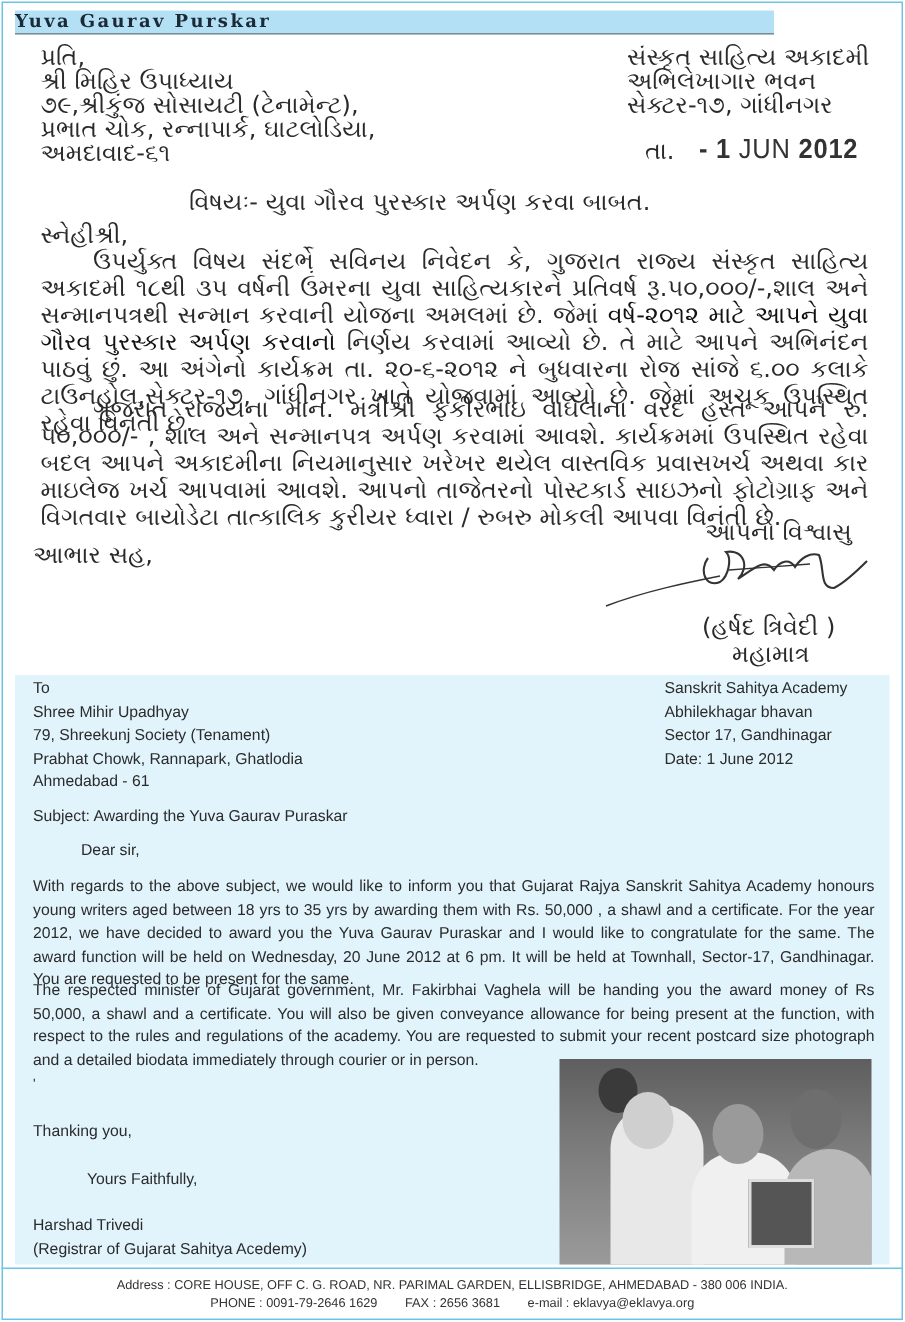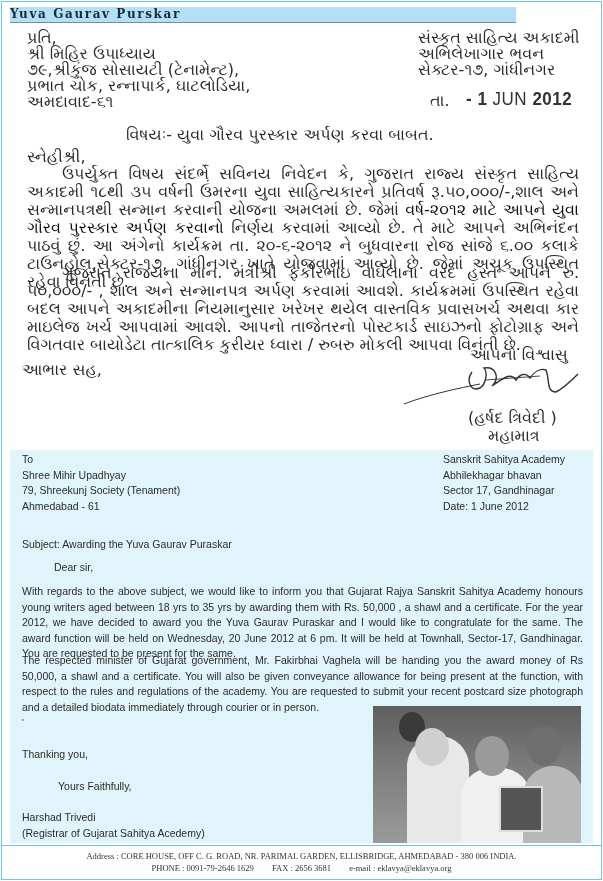--- a/index.html
+++ b/index.html
@@ -88,21 +88,21 @@
     position: absolute; left: 373px; top: 706px; width: 208px; height: 137px;
     background: linear-gradient(180deg, #5e5e5e 0%, #7a7a7a 40%, #9a9a9a 100%);
     overflow: hidden;
   }
   .photo .p { position: absolute; border-radius: 50%; }
   .footer-rule {
     position: absolute; left: 1px; top: 845px; width: 601px; height: 1px; background: #6cc4e6;
   }
   .footer {
     position: absolute; left: 0; top: 850px; width: 603px; text-align: center;
-    font-family: Liberation Serif, serif; font-size: 8.5px; color: #333;
+    font-family: Liberation Sans, sans-serif; font-size: 8.5px; color: #333;
     line-height: 12px;
   }
   .footer .sp { display: inline-block; width: 16px; }
 </style>
 </head>
 <body>
 
 <div class="frame"></div>
 
 <div class="title-bar">Yuva Gaurav Purskar</div>
@@ -146,20 +146,21 @@
 
 <div class="guj g-signname">(હર્ષદ ત્રિવેદી )</div>
 <div class="guj g-desig">મહામાત્ર</div>
 
 <div class="eng-panel"></div>
 
 <div class="eng e-left">
   <div>To</div>
   <div>Shree Mihir Upadhyay</div>
   <div>79, Shreekunj Society (Tenament)</div>
+  <div>Prabhat Chowk, Rannapark, Ghatlodia</div>
   <div>Ahmedabad - 61</div>
 </div>
 
 <div class="eng e-right">
   <div>Sanskrit Sahitya Academy</div>
   <div>Abhilekhagar bhavan</div>
   <div>Sector 17, Gandhinagar</div>
   <div>Date: 1 June 2012</div>
 </div>
 

